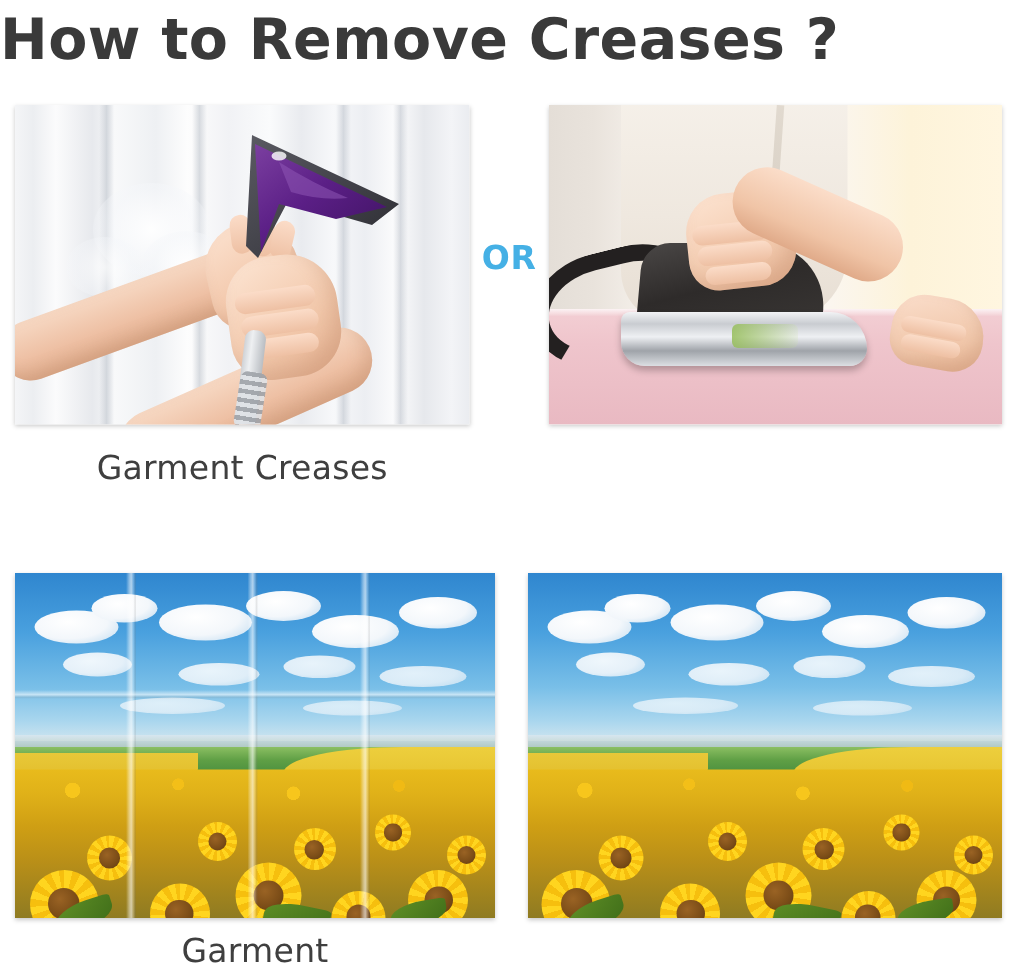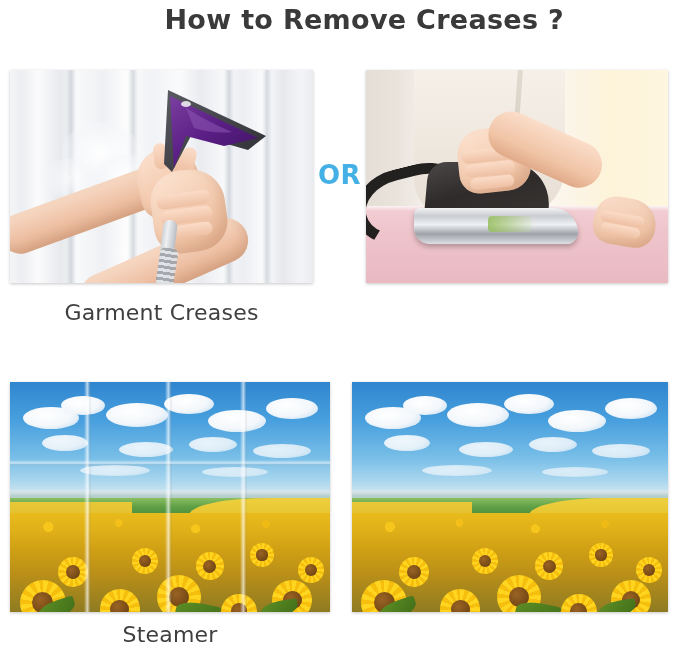--- a/index.html
+++ b/index.html
@@ -8,22 +8,22 @@
     background:#ffffff;
     font-family:"DejaVu Sans", sans-serif;
     overflow:hidden;
     position:relative;
   }
   .page{position:relative;width:679px;height:651px;}
 
   
   .title{
     position:absolute;left:0;top:4px;width:564px;
-    text-align:right;
-    font-size:27px;
+    text-align:left;
+    font-size:38px;
     font-weight:700;
     letter-spacing:0.3px;
     color:#3a3a3a;
     font-family:"DejaVu Sans", sans-serif;
   }
 
   
   .panel{
     position:absolute;
     overflow:hidden;
@@ -34,21 +34,21 @@
 
   #panel-steamer{left:10px;top:70px;width:303px;height:213px;}
   #panel-iron   {left:366px;top:70px;width:302px;height:213px;}
   #panel-received{left:10px;top:382px;width:320px;height:230px;}
   #panel-ironed  {left:352px;top:382px;width:316px;height:230px;}
 
   
   .or-badge{
     position:absolute;left:313px;top:160px;width:53px;
     text-align:center;
-    font-size:26px;font-weight:700;
+    font-size:22px;font-weight:700;
     color:#45b0e5;
     letter-spacing:0.5px;
   }
 
   
   .caption{
     position:absolute;
     font-size:22px;
     color:#3f3f3f;
     font-weight:400;
@@ -510,15 +510,15 @@
       <div class="flower" style="left:90%;top:76%;width:26px;height:26px;">
           <div class="petals"></div>
           <div class="core"></div>
         </div>
       <div class="leaf" style="left:8%;top:95%;width:40px;height:18px;transform:rotate(-18deg);"></div>
       <div class="leaf" style="left:52%;top:96%;width:44px;height:16px;transform:rotate(12deg);"></div>
       <div class="leaf" style="left:78%;top:95%;width:38px;height:16px;transform:rotate(-9deg);"></div>
     </div>
   </div>
 
-  <div class="caption" id="cap-received">Steamer</div>
+  <div class="caption" id="cap-received">Garment</div>
 
 </div>
 
 </body></html>

